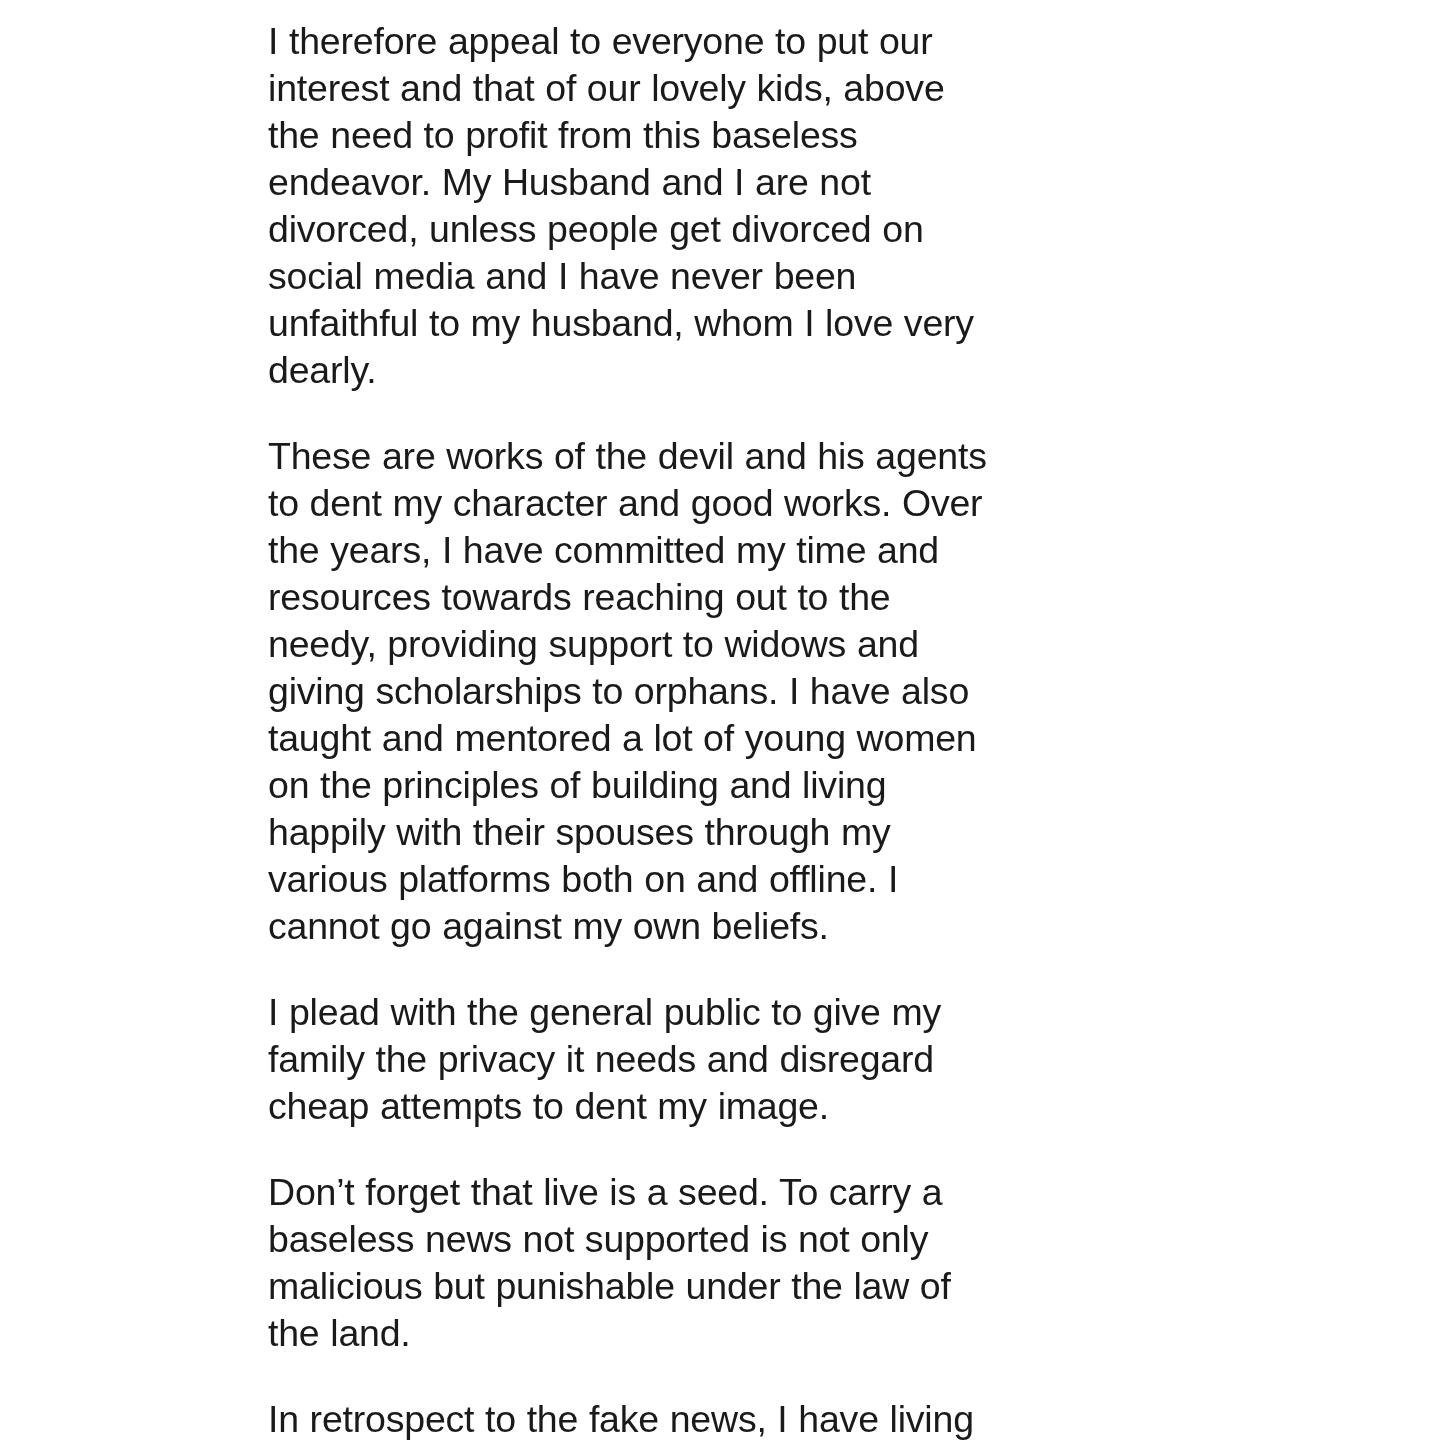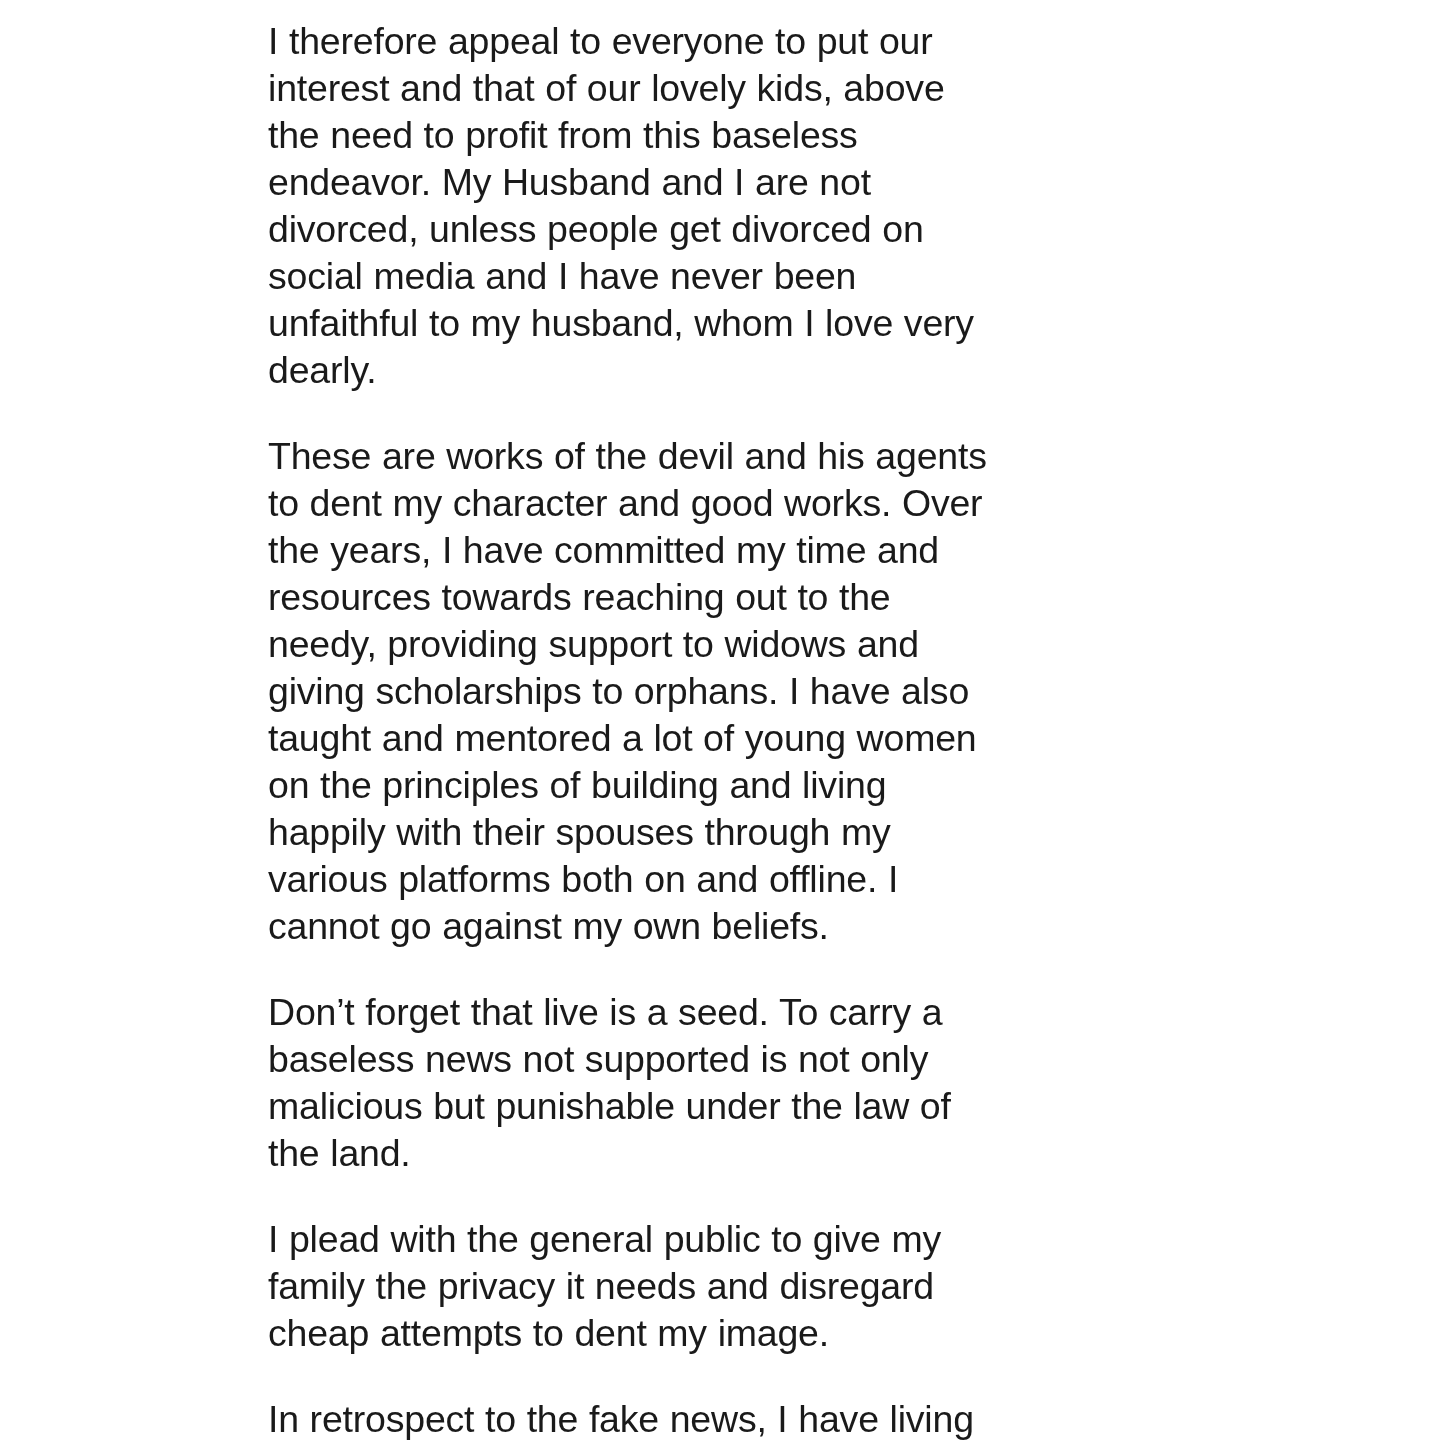--- a/index.html
+++ b/index.html
@@ -36,18 +36,18 @@
     margin-bottom: 0;
   }
 </style>
 </head>
 <body>
 
 <div class="page">
   <div class="statement">
     <p class="para">I therefore appeal to everyone to put our interest and that of our lovely kids, above the need to profit from this baseless endeavor. My Husband and I are not divorced, unless people get divorced on social media and I have never been unfaithful to my husband, whom I love very dearly.</p>
     <p class="para">These are works of the devil and his agents to dent my character and good works. Over the years, I have committed my time and resources towards reaching out to the needy, providing support to widows and giving scholarships to orphans. I have also taught and mentored a lot of young women on the principles of building and living happily with their spouses through my various platforms both on and offline. I cannot go against my own beliefs.</p>
+    <p class="para">I plead with the general public to give my family the privacy it needs and disregard cheap attempts to dent my image.</p>
     <p class="para">Don’t forget that live is a seed. To carry a baseless news not supported is not only malicious but punishable under the law of the land.</p>
-    <p class="para">I plead with the general public to give my family the privacy it needs and disregard cheap attempts to dent my image.</p>
     <p class="para">In retrospect to the fake news, I have living my lawyers and all necessary legal actions are being taken.</p>
     <p class="para">Thank you all and cheap blessed.</p>
   </div>
 </div>
 
 </body></html>

